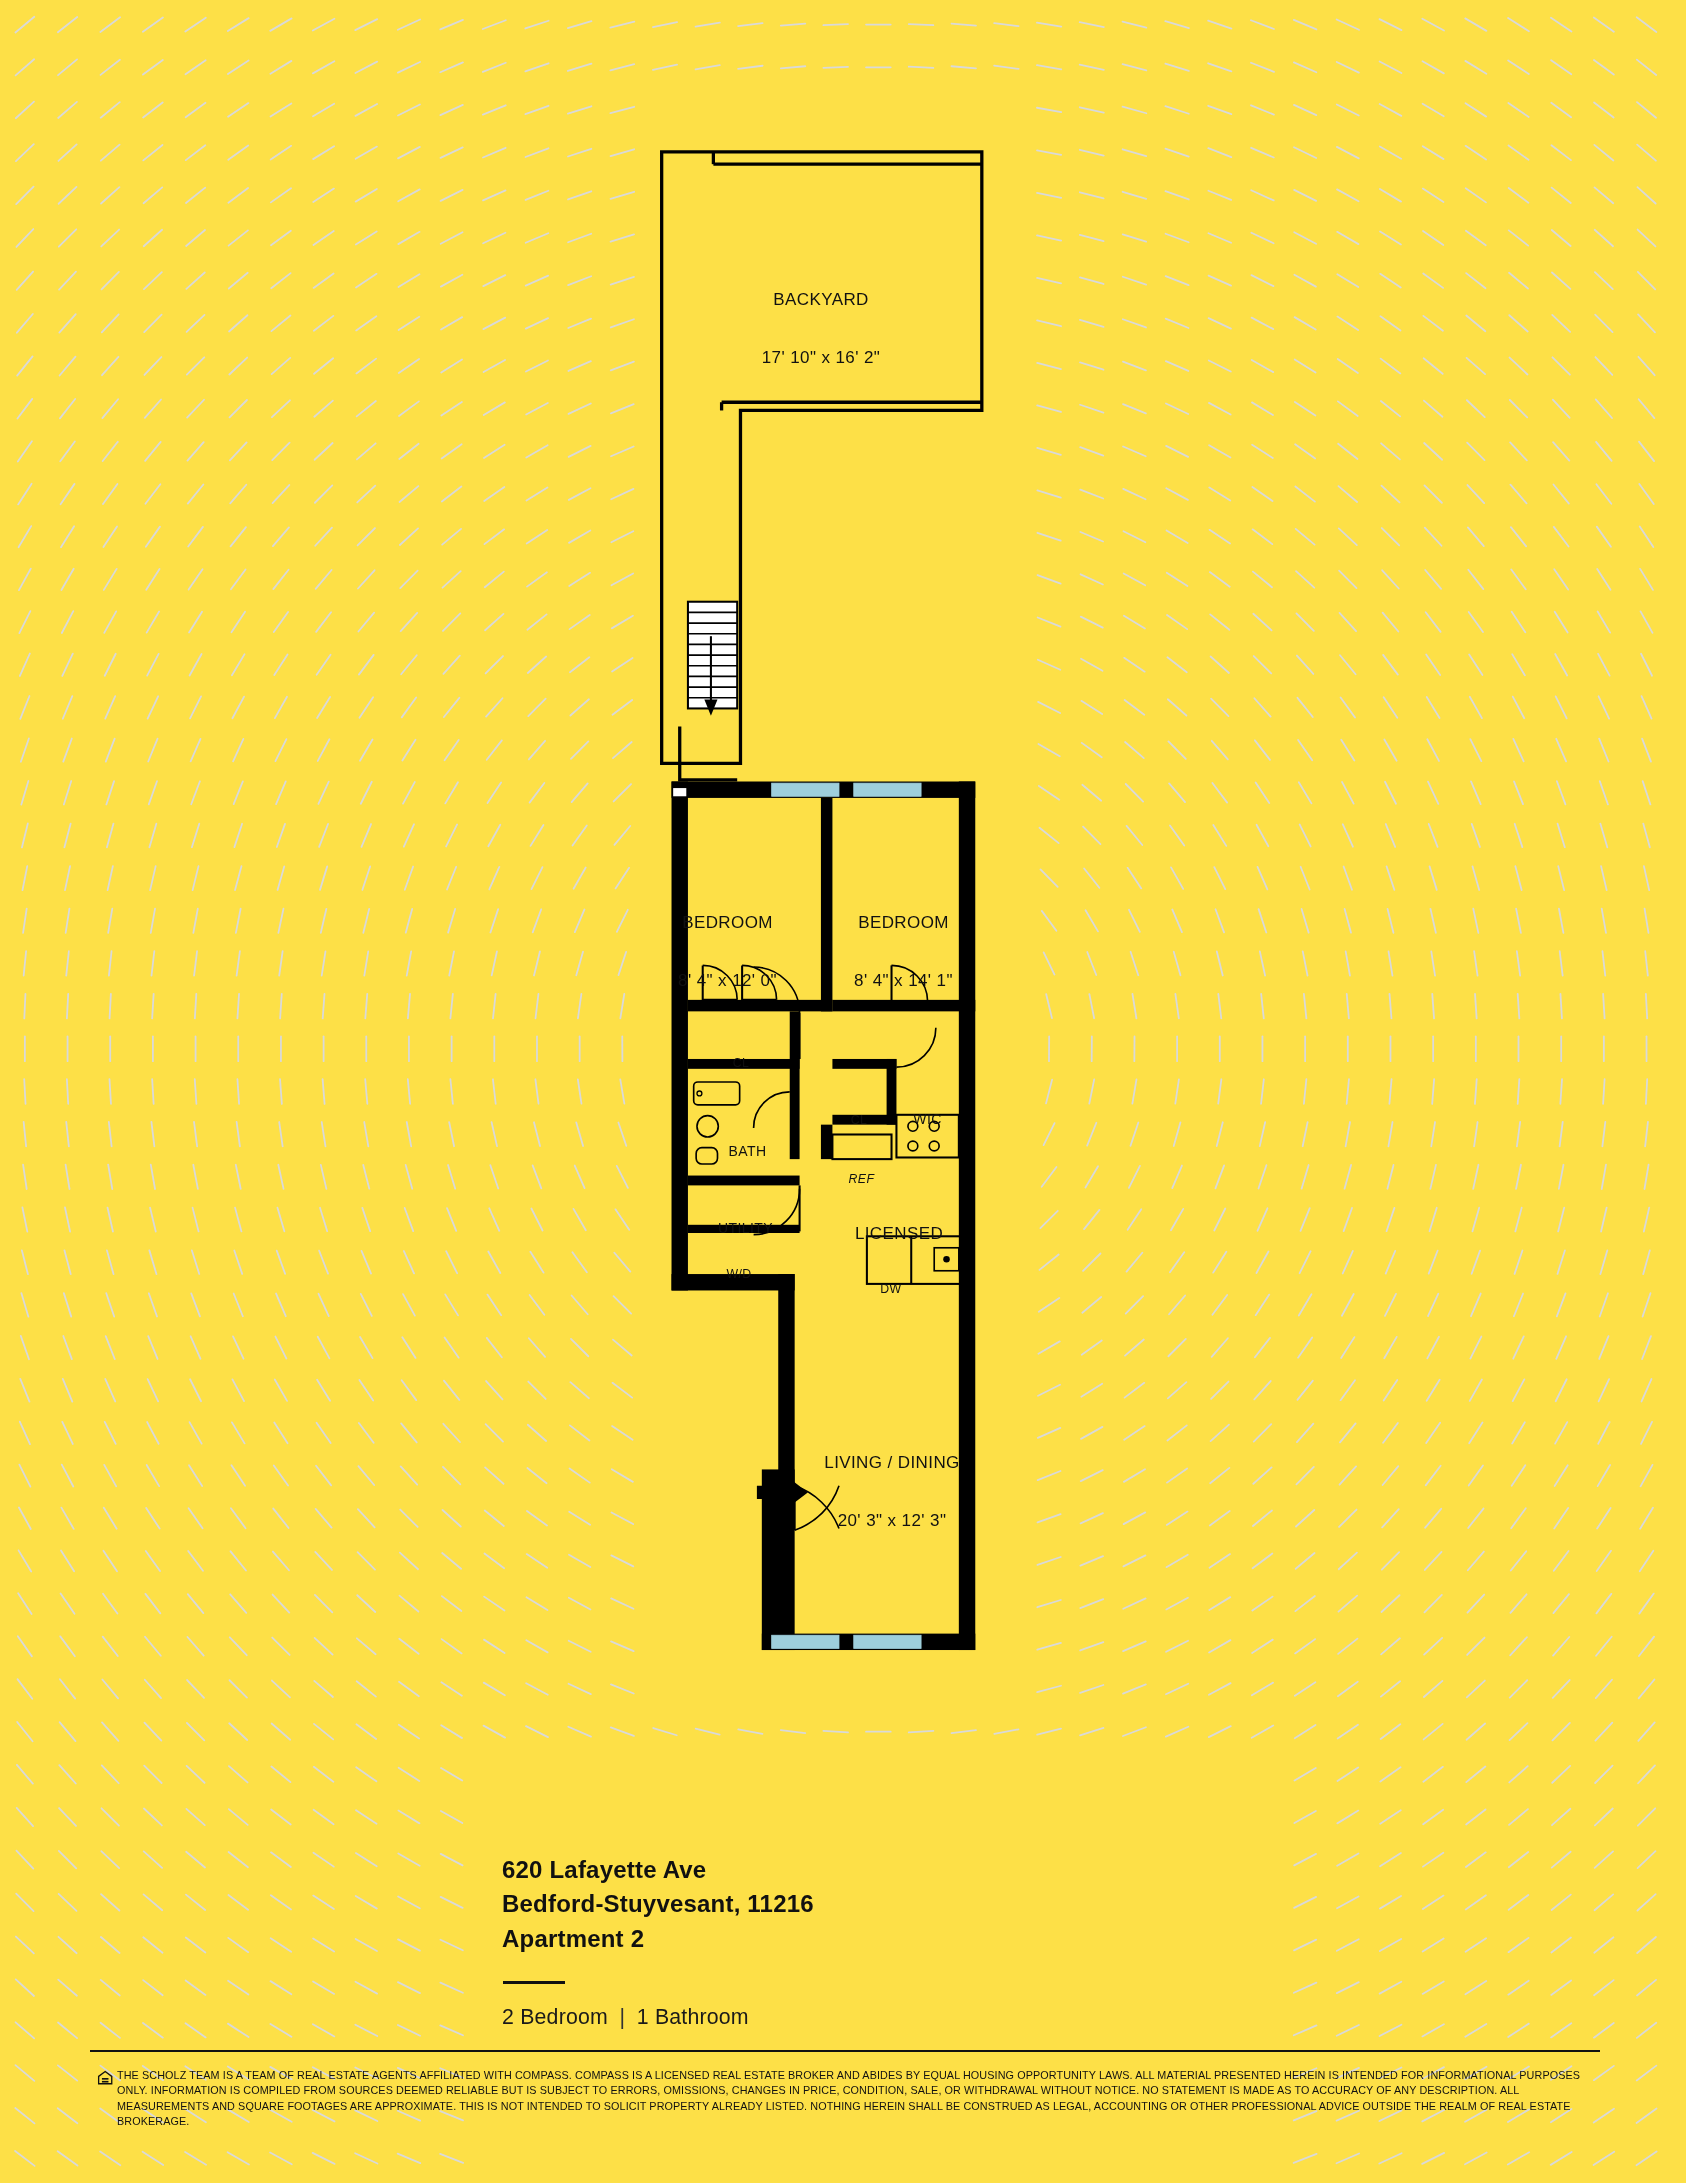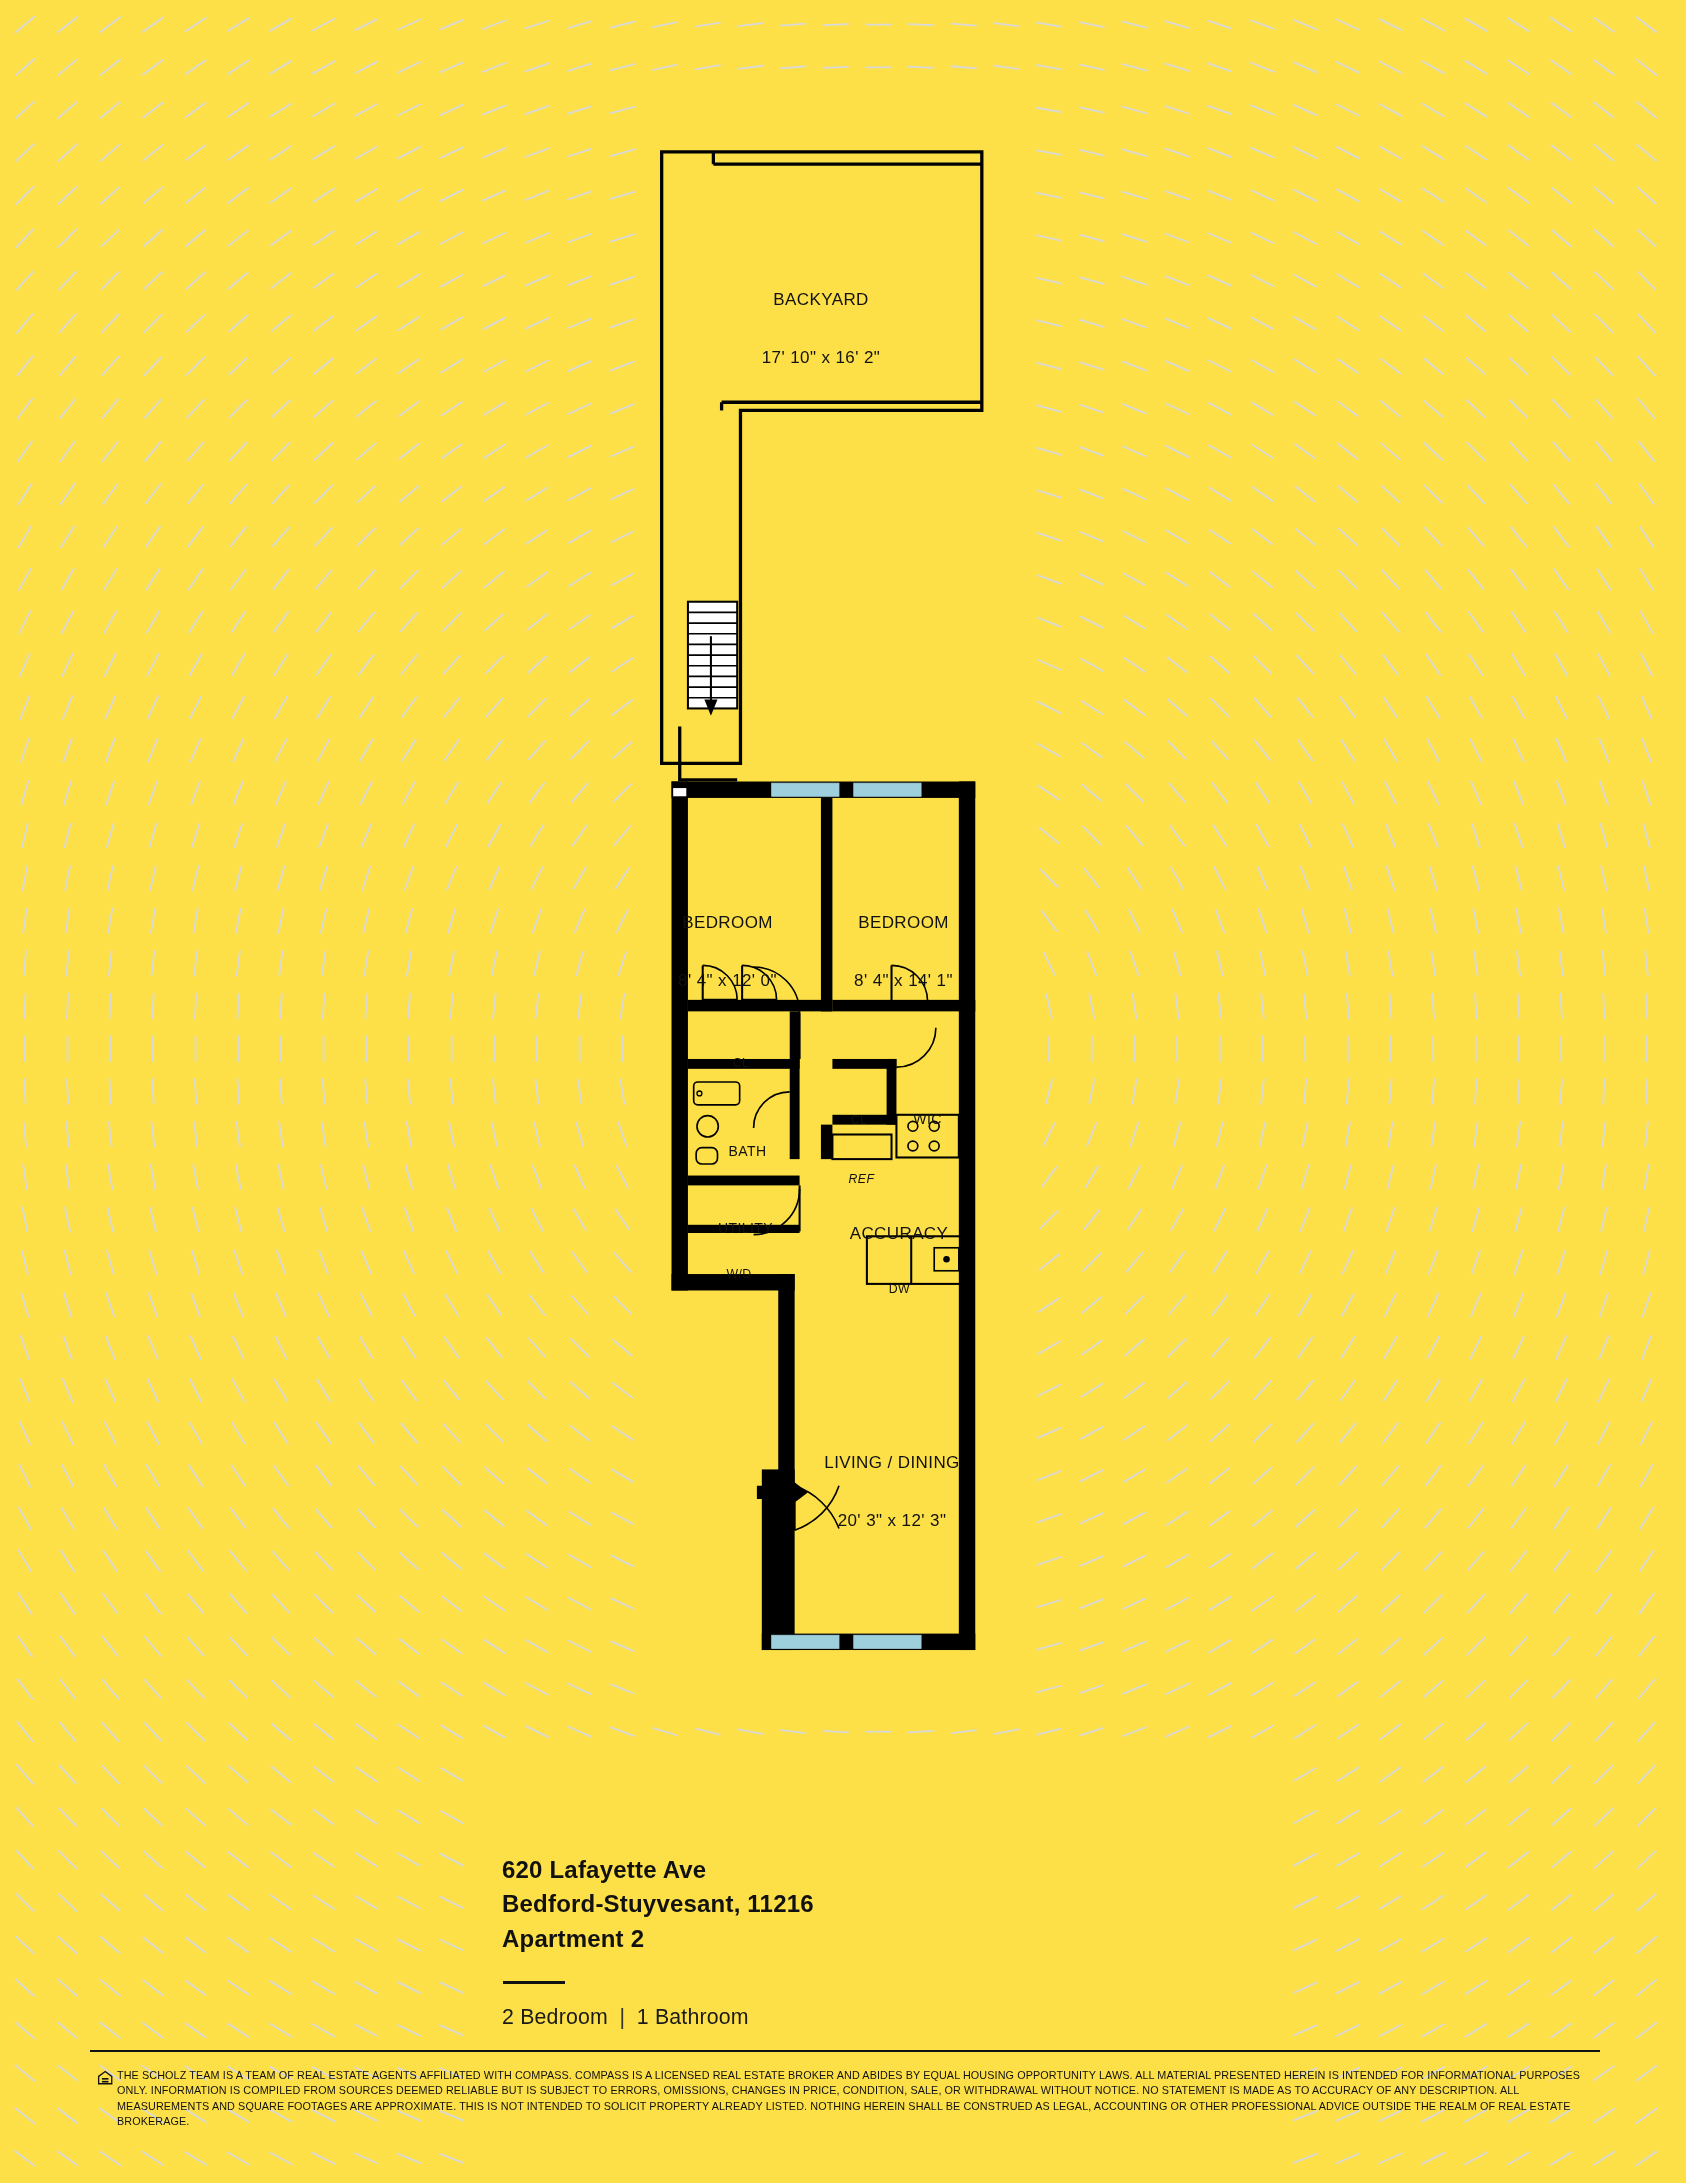--- a/index.html
+++ b/index.html
@@ -1760,21 +1760,21 @@
     <span class="name">BEDROOM</span>
     <span class="dim">8' 4" x 14' 1"</span>
   </div>
 
   <div class="lbl" style="left:795px; top:1417px; width:194px;">
     <span class="name">LIVING / DINING</span>
     <span class="dim">20' 3" x 12' 3"</span>
   </div>
 
   <div class="lbl" style="left:821px; top:1188px; width:156px;">
-    <span class="name">ACCURACY</span>
+    <span class="name">LICENSED</span>
   </div>
 
   <div class="lbl small" style="left:694px; top:1107px; width:107px;">
     <span class="name">BATH</span>
   </div>
 
   <div class="lbl small" style="left:688px; top:1184px; width:115px;">
     <span class="name">UTILITY</span>
   </div>
 
@@ -1791,21 +1791,21 @@
   </div>
 
   <div class="lbl tiny" style="left:694px; top:1231px; width:90px;">
     <span class="name">W/D</span>
   </div>
 
   <div class="lbl tiny" style="left:832px; top:1136px; width:59px;font-style:italic;">
     <span class="name">REF</span>
   </div>
 
-  <div class="lbl tiny" style="left:872px; top:1246px; width:38px;text-align:right;">
+  <div class="lbl tiny" style="left:872px; top:1246px; width:38px;">
     <span class="name">DW</span>
   </div>
 
   <div class="footer">
     <div class="footer-inner">
 
       <div class="addr">
         <div>620 Lafayette Ave</div>
         <div>Bedford-Stuyvesant, 11216</div>
         <div>Apartment 2</div>

